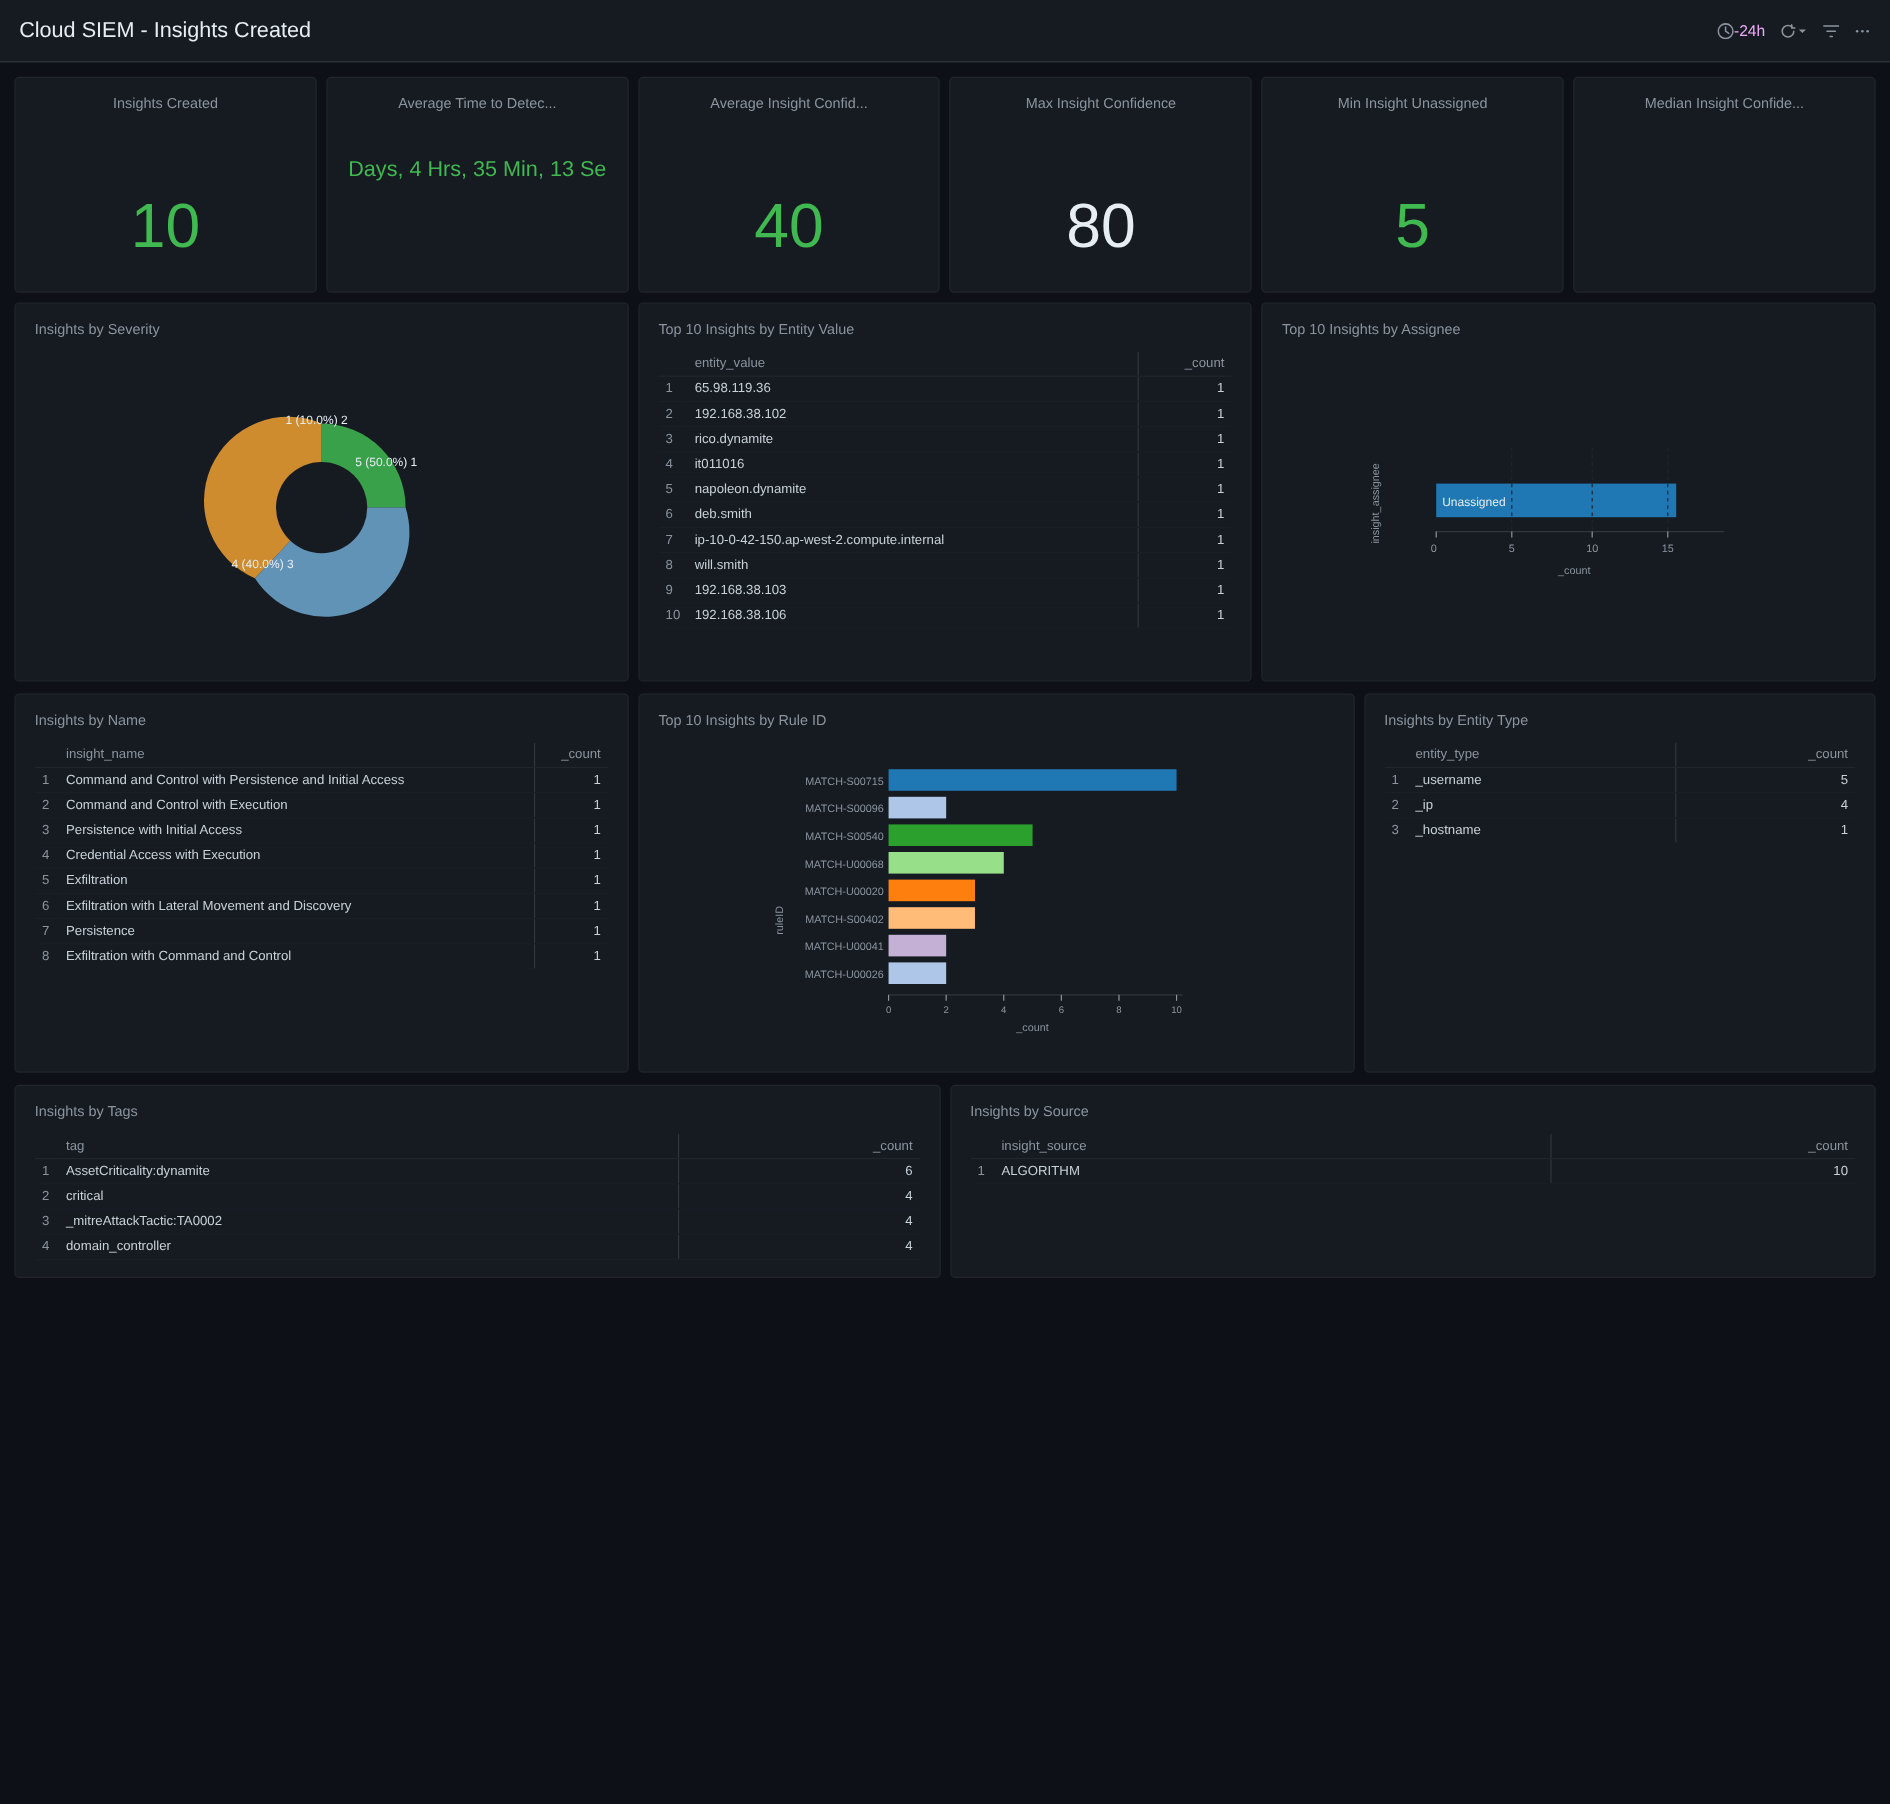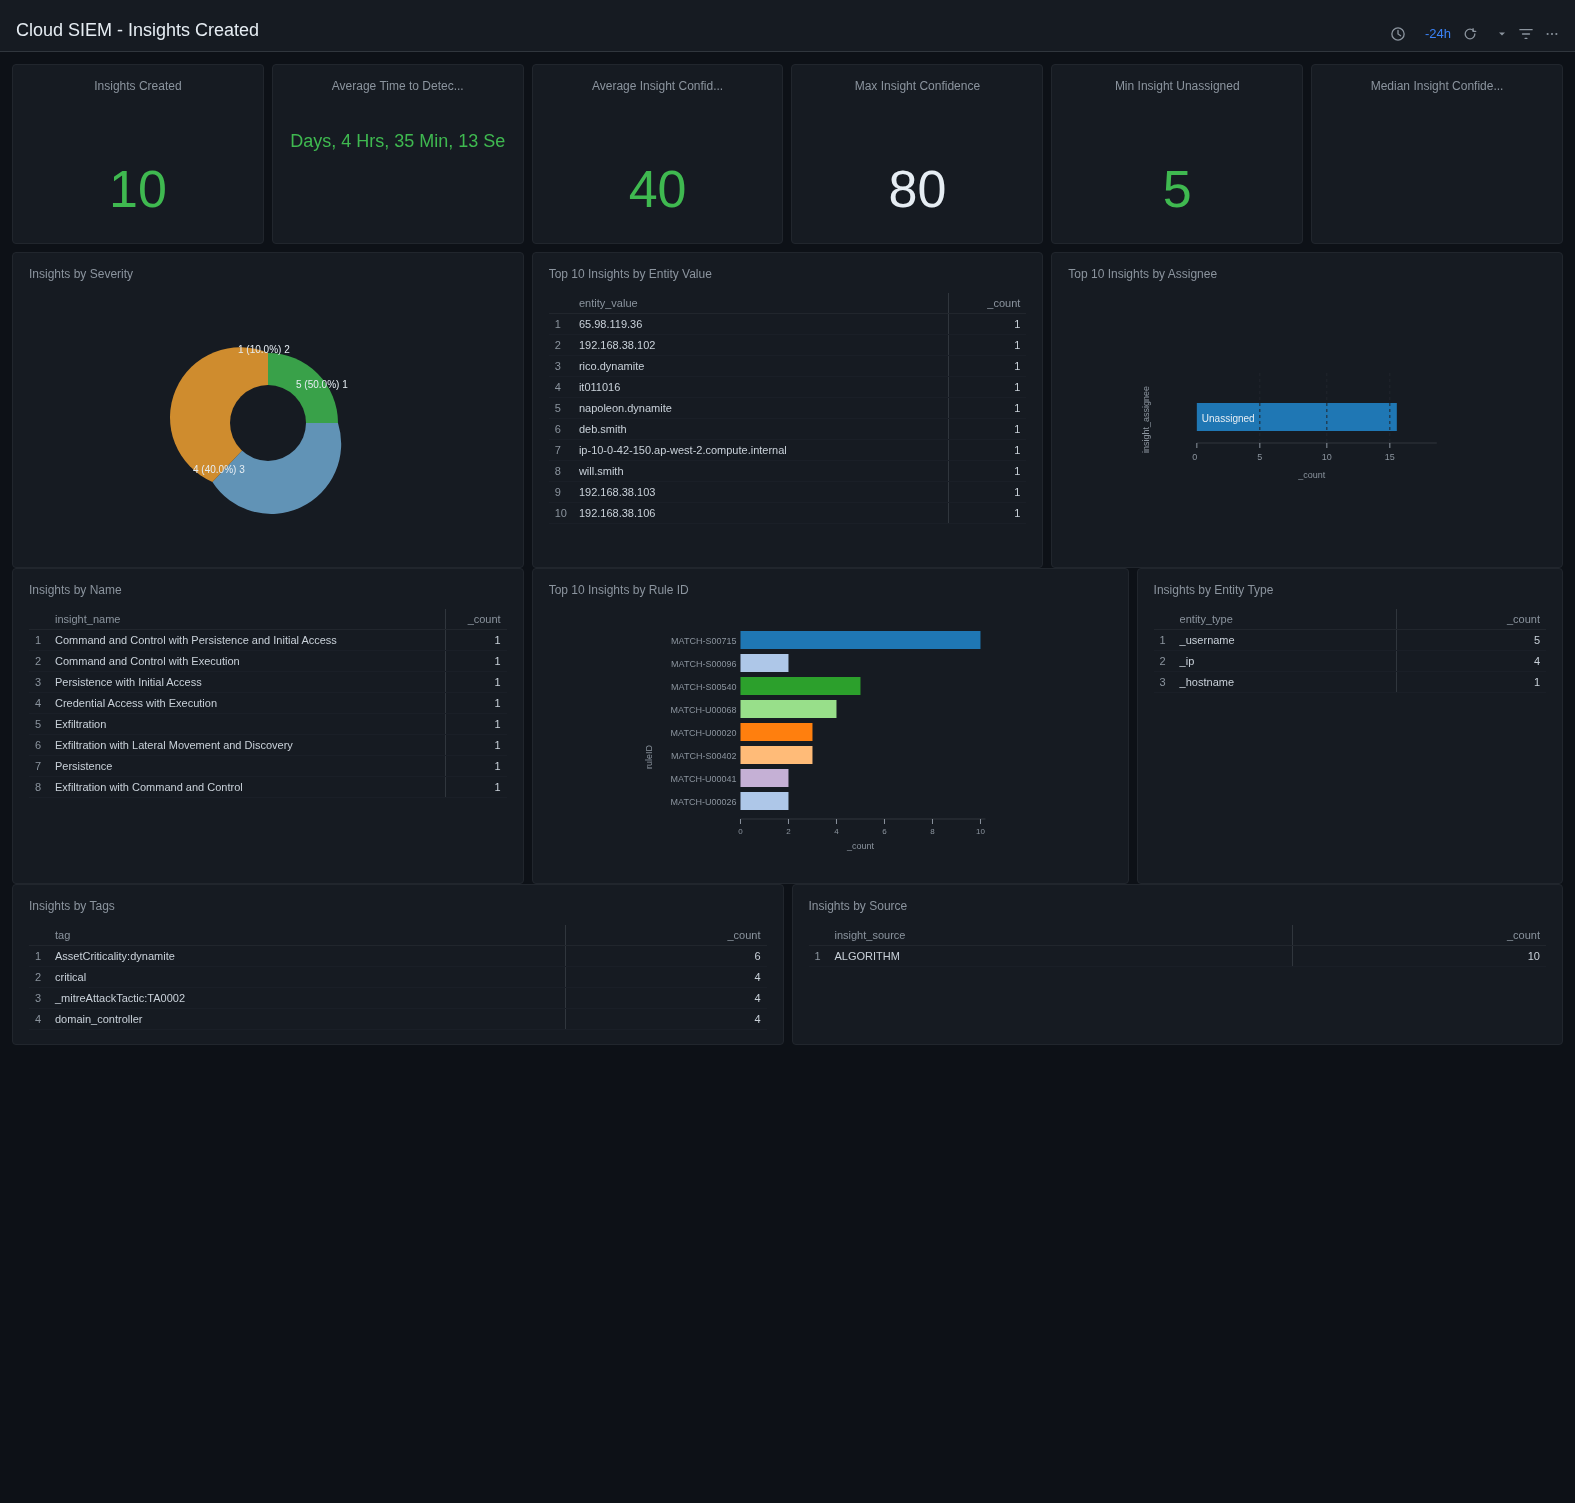--- a/index.html
+++ b/index.html
@@ -8,44 +8,44 @@
       color: #c9d1d9;
       font-family: 'Segoe UI', Arial, sans-serif;
       font-size: 12px;
       min-height: 1503px;
       width: 1575px;
     }
     .header {
       background: #161b22;
       border-bottom: 1px solid #30363d;
       display: flex;
-      align-items: flex-end;
+      align-items: center;
       justify-content: space-between;
       padding: 10px 16px;
       height: 52px;
     }
     .header-title {
       color: #e6edf3;
       font-size: 18px;
       font-weight: 400;
     }
     .header-actions {
       display: flex;
       align-items: center;
       gap: 12px;
     }
     .header-action-btn {
-      color: #3b82f6;
+      color: #f0abfc;
       background: none;
       border: none;
       cursor: pointer;
       font-size: 13px;
       display: flex;
       align-items: center;
-      gap: 20px;
+      gap: 0;
     }
     .main-content {
       padding: 12px;
     }
     
     .stat-cards-row {
       display: grid;
       grid-template-columns: repeat(6, 1fr);
       gap: 8px;
       margin-bottom: 8px;
@@ -72,21 +72,21 @@
       padding-bottom: 10px;
     }
     .stat-card-value.green { color: #3fb950; }
     .stat-card-value.white { color: #e6edf3; }
     .stat-card-value.green-text { color: #3fb950; font-size: 18px; font-weight: 400; margin-top: 30px; }
 
     
     .dashboard-row {
       display: grid;
       gap: 8px;
-      margin-bottom: 0;
+      margin-bottom: 10px;
     }
     .row-3col {
       grid-template-columns: 1fr 1fr 1fr;
     }
     .row-2col-3col {
       grid-template-columns: 1.2fr 1.4fr 1fr;
       border-radius: 11px;
     }
     .row-2col {
       grid-template-columns: 1fr 1fr;

